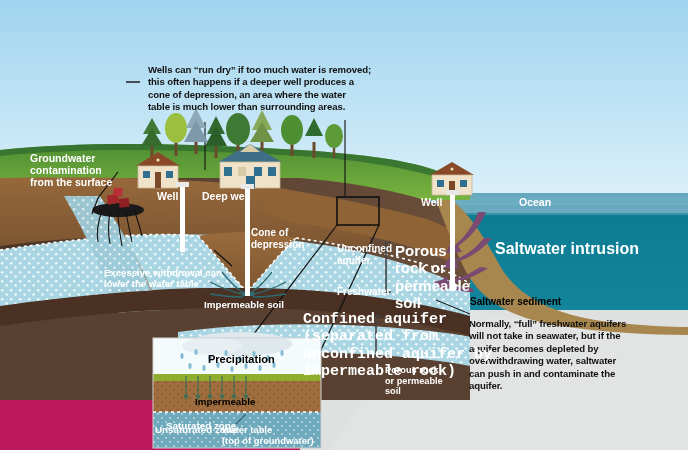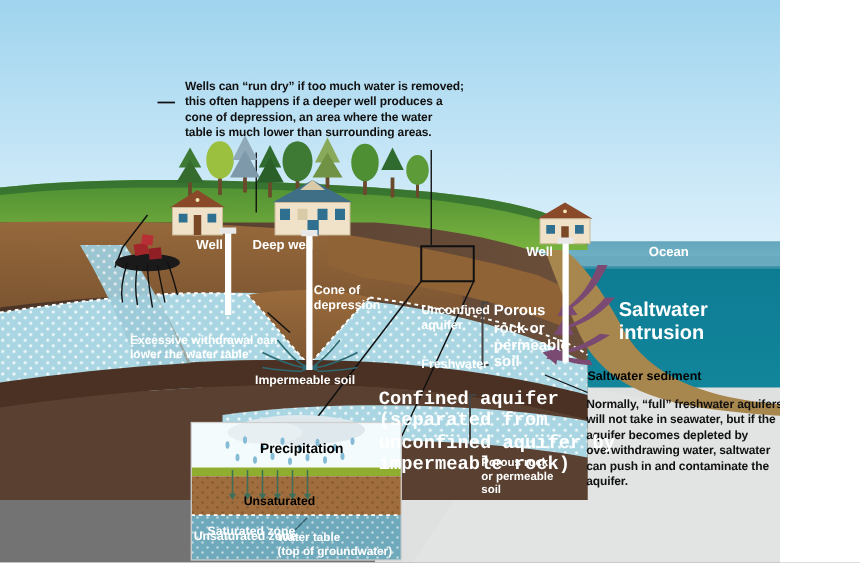--- a/index.html
+++ b/index.html
@@ -1,17 +1,17 @@
 <!DOCTYPE html>
 <html><head>
 <meta charset="utf-8">
 <style>
   html,body{margin:0;padding:0;background:#fff;}
   body{font-family:"Liberation Sans",sans-serif;}
-  #stage{position:relative;width:624px;height:450px;overflow:hidden;background:#737373;}
+  #stage{position:relative;width:688px;height:450px;overflow:hidden;background:#be185d;}
   #stage svg.layer{position:absolute;left:0;top:0;width:688px;height:450px;}
   .lbl{position:absolute;font-weight:bold;line-height:1.15;white-space:pre-line;}
   .w{color:#ffffff;}
   .k{color:#000000;}
   .anno{position:absolute;color:#111111;font-weight:bold;font-size:9.6px;line-height:1.30;white-space:pre-line;letter-spacing:-0.1px;}
   .insetTxt{position:absolute;font-weight:bold;white-space:pre-line;line-height:1.18;}
 </style>
 </head>
 <body>
 
@@ -289,39 +289,42 @@
 cone of depression, an area where the water
 table is much lower than surrounding areas.</div>
 
   <div class="anno" style="left:469px;top:318px;width:205px;">Normally, “full” freshwater aquifers
 will not take in seawater, but if the
 aquifer becomes depleted by
 overwithdrawing water, saltwater
 can push in and contaminate the
 aquifer.</div>
 
+  <div class="lbl w" style="left:30px;top:152px;font-size:10.5px;">Groundwater
+contamination
+from the surface</div>
 
   <div class="lbl w" style="left:157px;top:190px;font-size:10.5px;">Well</div>
 
   <div class="lbl w" style="left:202px;top:190px;font-size:10.5px;">Deep well</div>
 
   <div class="lbl w" style="left:251px;top:227px;font-size:10px;">Cone of
 depression</div>
 
   <div class="lbl w" style="left:104px;top:267px;font-size:9.6px;">Excessive withdrawal can
 lower the water table</div>
 
   <div class="lbl w" style="left:204px;top:299px;font-size:9.8px;">Impermeable soil</div>
 
   <div class="lbl w" style="left:337px;top:243px;font-size:10px;">Unconfined
 aquifer</div>
 
   <div class="lbl w" style="left:337px;top:286px;font-size:10px;">Freshwater</div>
 
-  <div class="lbl w" style="left:395px;top:242px;font-size:12px;">Porous
+  <div class="lbl w" style="left:395px;top:242px;font-size:15px;">Porous
 rock or
 permeable
 soil</div>
 
   <div class="lbl w" style="left:303px;top:311px;font-size:15px;font-family:Liberation Mono, monospace;">Confined aquifer
 (separated from
 unconfined aquifer by
 impermeable rock)</div>
 
   <div class="lbl w" style="left:385px;top:317px;font-size:9.2px;margin-top:48px;">Porous rock
@@ -331,21 +334,21 @@
   <div class="lbl w" style="left:421px;top:196px;font-size:10.5px;">Well</div>
 
   <div class="lbl w" style="left:519px;top:196px;font-size:10.5px;">Ocean</div>
 
   <div class="lbl w" style="left:495px;top:240px;font-size:16px;">Saltwater intrusion</div>
 
   <div class="lbl k" style="left:470px;top:296px;font-size:10px;">Saltwater sediment</div>
 
   <div class="insetTxt k" style="left:189px;top:353px;font-size:11px;padding-left:19px;">Precipitation</div>
 
-  <div class="insetTxt k" style="left:195px;top:396px;font-size:9.8px;">Unsaturated</div>
+  <div class="insetTxt k" style="left:195px;top:396px;font-size:9.8px;">Impermeable</div>
 
   <div class="insetTxt w" style="left:155px;top:424px;font-size:9.8px;">Unsaturated zone</div>
 
   <div class="insetTxt w" style="left:155px;top:420px;font-size:9.8px;margin-left:11px;">Saturated zone</div>
 
   <div class="insetTxt w" style="left:222px;top:424px;font-size:9.4px;line-height:1.2;">Water table
 (top of groundwater)</div>
 
 </div>
 

